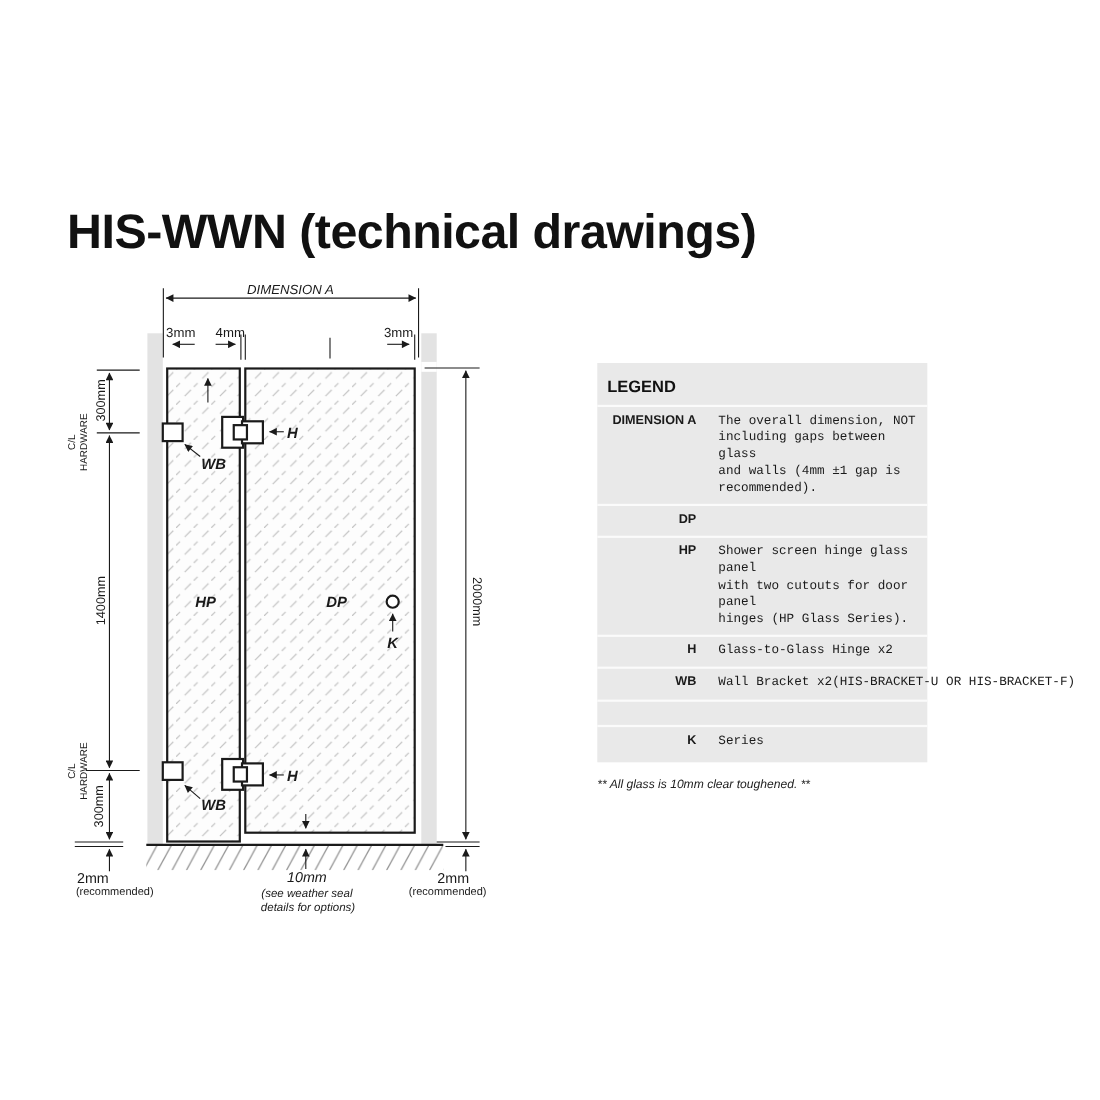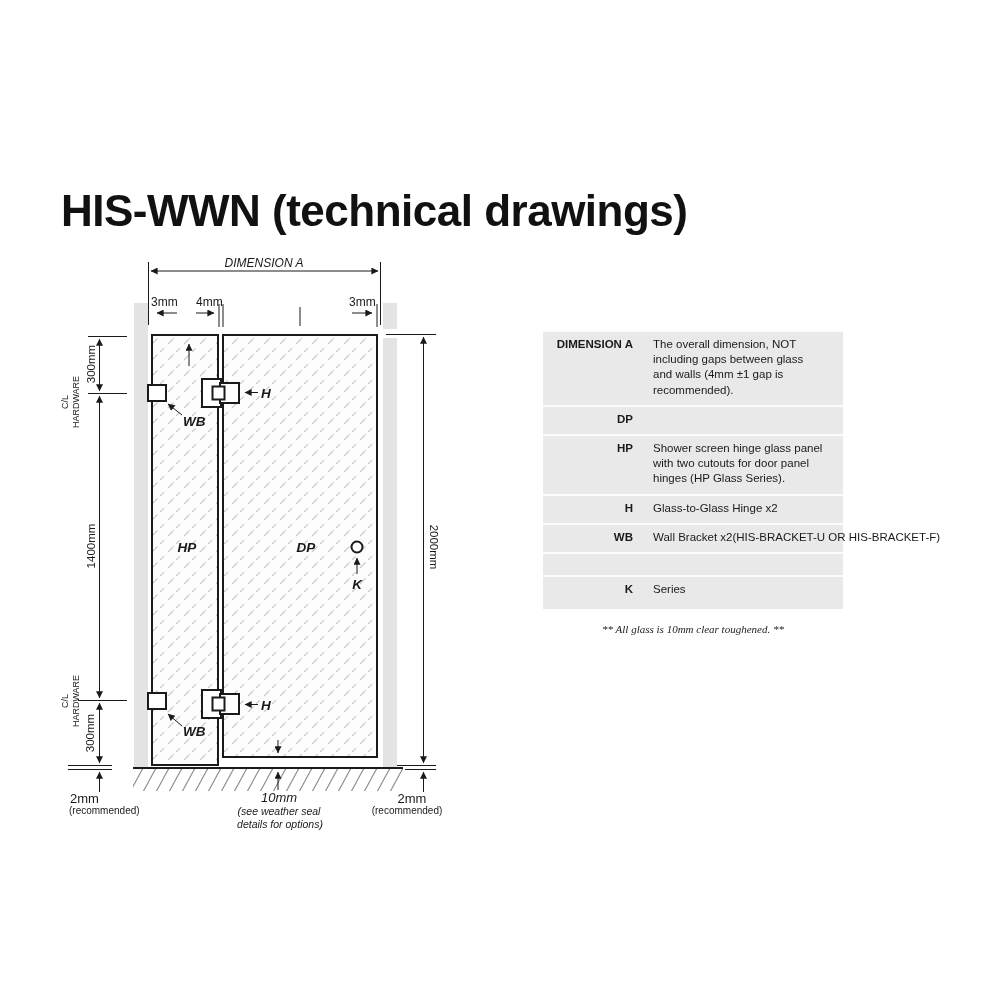--- a/index.html
+++ b/index.html
@@ -28,23 +28,23 @@
   .hw{stroke:#1a1a1a;stroke-width:2;fill:#ffffff;}
   .glass{stroke:#1a1a1a;stroke-width:2;fill:url(#glasshatch);}
   .wall{fill:#e3e3e3;}
   
   .legend-wrap{position:absolute;left:543px;top:330px;width:300px;}
   .legend-box{background:#e9e9e9;padding-bottom:5px;}
   .legend-header{font-weight:bold;font-size:15px;padding:13px 0 8px 9px;color:#111;}
   .leg-row{display:flex;border-top:2px solid #fbfbfb;padding:5px 0 7px 0;font-size:11.5px;line-height:15.2px;}
   .leg-row.empty{min-height:9px;}
   .leg-term{width:90px;flex:none;text-align:right;font-weight:bold;}
-  .leg-desc{margin-left:20px;width:190px;white-space:pre-line;}
+  .leg-desc{margin-left:20px;width:190px;white-space:pre-line;font-family:Liberation Mono, monospace;}
   .leg-desc.nowrap{white-space:nowrap;overflow:visible;width:190px;}
-  .legend-footnote{font-style:italic;font-size:11px;text-align:center;padding-top:14px;color:#222;font-family:Liberation Serif, serif;}
+  .legend-footnote{font-style:italic;font-size:11px;text-align:left;padding-top:14px;color:#222;}
 </style>
 </head>
 <body>
 
 <div class="page-title">HIS-WWN (technical drawings)</div>
 
 <svg width="1000" height="1000" viewBox="0 0 1000 1000">
   <defs>
     <marker id="ah" viewBox="0 0 10 10" refX="9.5" refY="5" markerWidth="9" markerHeight="7" orient="auto-start-reverse" markerUnits="userSpaceOnUse">
       <path d="M0,0 L10,5 L0,10 Z" fill="#1a1a1a"></path>
@@ -168,20 +168,21 @@
     <text class="t sm" x="69" y="814">(recommended)</text>
   </g>
   <g>
     <text class="t mid" x="412" y="803" text-anchor="middle">2mm</text>
     <text class="t sm" x="407" y="814" text-anchor="middle">(recommended)</text>
   </g>
 </svg>
 
 <div class="legend-wrap">
   <div class="legend-box">
+    <div class="legend-header">LEGEND</div>
 
     <div class="leg-row">
       <div class="leg-term">DIMENSION A</div>
       <div class="leg-desc">The overall dimension, NOT
 including gaps between glass
 and walls (4mm ±1 gap is
 recommended).</div>
     </div>
     <div class="leg-row">
       <div class="leg-term">DP</div>

